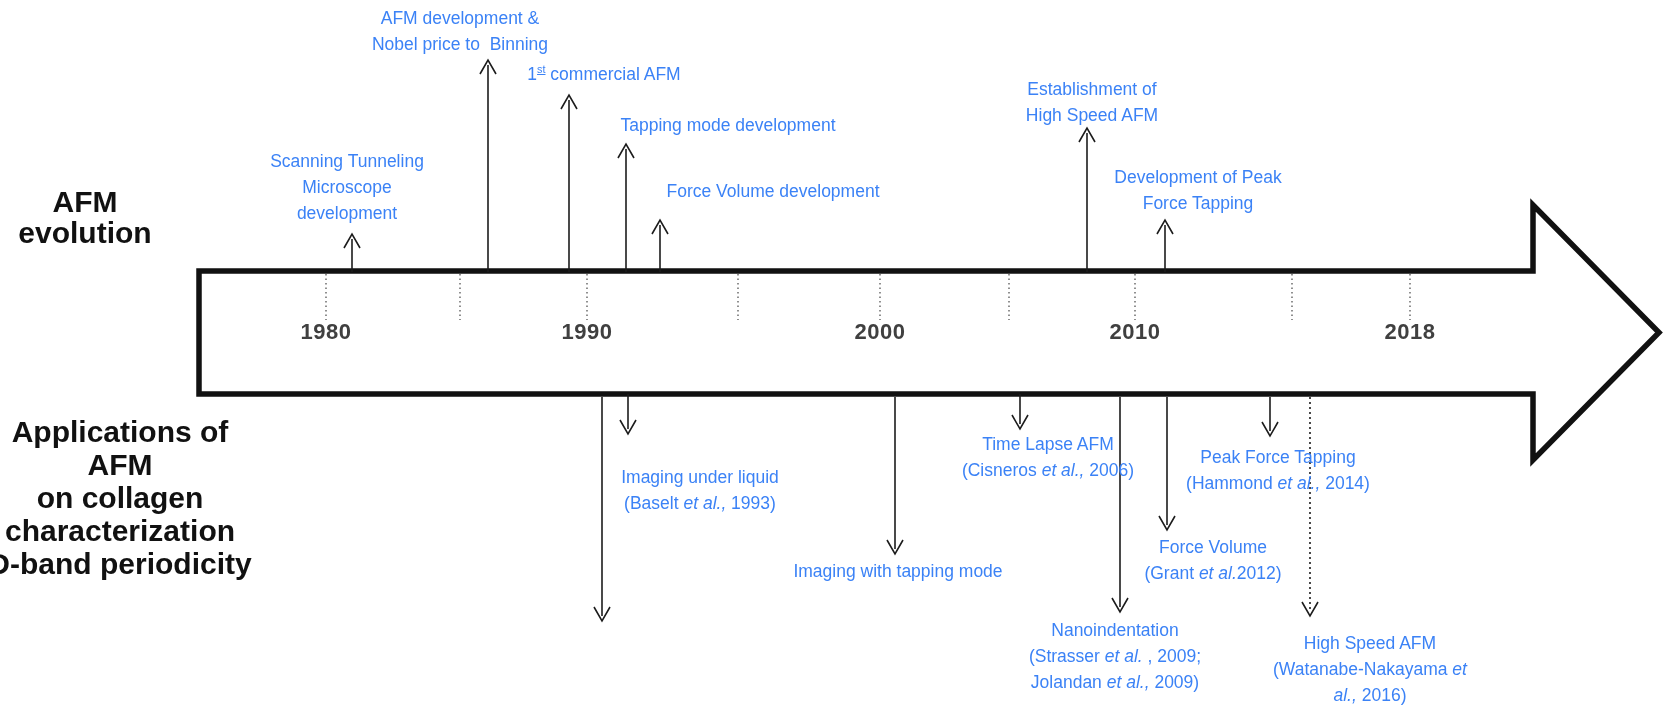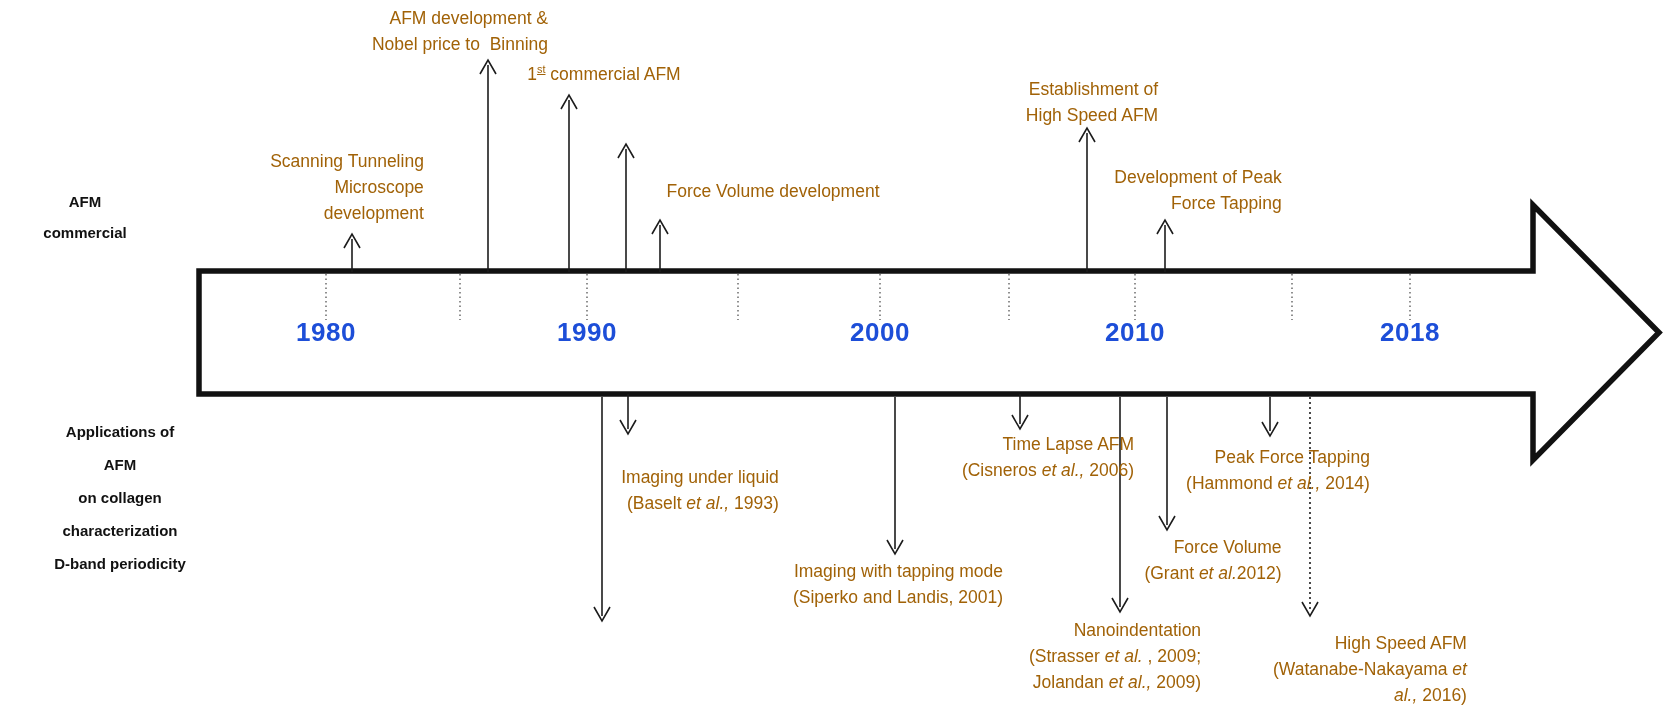--- a/index.html
+++ b/index.html
@@ -8,43 +8,43 @@
     width:1669px;height:723px;
     background:#ffffff;
     font-family:"Liberation Sans", sans-serif;
     color:#1c1c1c;
     overflow:hidden;
   }
   #figure-svg{position:absolute;left:0;top:0;}
   .label{
     position:absolute;
     transform:translateX(-50%);
-    text-align:right;
+    text-align:center;
     font-size:17.5px;
     line-height:26px;
-    color:#a16207;
+    color:#3b82f6;
   }
   .line{white-space:pre;}
   .label em{font-style:italic;}
   .label sup, .section-title sup{font-size:62%;vertical-align:super;line-height:0;text-decoration:underline;}
   .year{
     position:absolute;
     transform:translateX(-50%);
     font-weight:bold;
-    font-size:26px;
+    font-size:22px;
     line-height:28px;
-    color:#1d4ed8;
+    color:#404040;
     letter-spacing:0.5px;
   }
   .section-title{
     position:absolute;
     transform:translateX(-50%);
     text-align:center;
     font-weight:bold;
-    font-size:15px;
+    font-size:30px;
     line-height:33px;
     color:#111;
   }
   #evo-title{line-height:31px;}
 </style>
 </head>
 <body>
 
 <div id="stage">
 
@@ -126,21 +126,21 @@
       </g>
       <g>
         <line x1="1310" y1="397" x2="1310" y2="611" stroke-dasharray="2 3"></line>
           <path d="M 1302 602 L 1310 616 L 1318 602"></path>
       </g>
     </g>
   </svg>
 
   <div class="section-title" id="evo-title" style="left:85px;top:186px">
       <div class="line">AFM</div>
-      <div class="line">commercial</div>
+      <div class="line">evolution</div>
     </div>
 
   <div class="section-title" id="app-title" style="left:120px;top:415px">
       <div class="line">Applications of</div>
       <div class="line">AFM</div>
       <div class="line">on collagen</div>
       <div class="line">characterization</div>
       <div class="line">D-band periodicity</div>
     </div>
 
@@ -155,39 +155,41 @@
       <div class="line">Microscope</div>
       <div class="line">development</div>
     </div>
   <div class="label" style="left:460px;top:5px">
       <div class="line">AFM development &amp;</div>
       <div class="line">Nobel price to  Binning</div>
     </div>
   <div class="label" style="left:604px;top:61px">
       <div class="line">1<sup>st</sup> commercial AFM</div>
     </div>
+  <div class="label" style="left:728px;top:112px">
+      <div class="line">Tapping mode development</div>
+    </div>
   <div class="label" style="left:773px;top:178px">
       <div class="line">Force Volume development</div>
     </div>
   <div class="label" style="left:1092px;top:76px">
       <div class="line">Establishment of</div>
       <div class="line">High Speed AFM</div>
     </div>
   <div class="label" style="left:1198px;top:164px">
       <div class="line">Development of Peak</div>
       <div class="line">Force Tapping</div>
     </div>
 
   <div class="label" style="left:700px;top:464px">
       <div class="line">Imaging under liquid</div>
       <div class="line">(Baselt <em>et al.,</em> 1993)</div>
     </div>
   <div class="label" style="left:898px;top:558px">
       <div class="line">Imaging with tapping mode</div>
-      <div class="line">(Siperko and Landis, 2001)</div>
     </div>
   <div class="label" style="left:1048px;top:431px">
       <div class="line">Time Lapse AFM</div>
       <div class="line">(Cisneros <em>et al.,</em> 2006)</div>
     </div>
   <div class="label" style="left:1115px;top:617px">
       <div class="line">Nanoindentation</div>
       <div class="line">(Strasser <em>et al.</em> , 2009;</div>
       <div class="line">Jolandan <em>et al.,</em> 2009)</div>
     </div>

